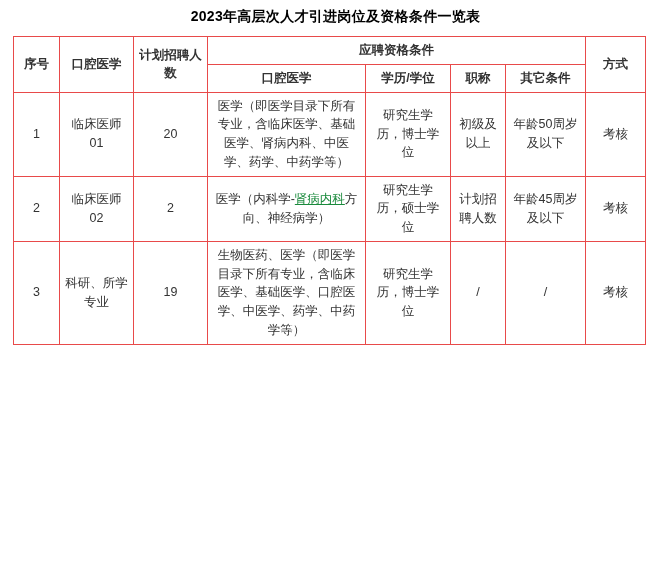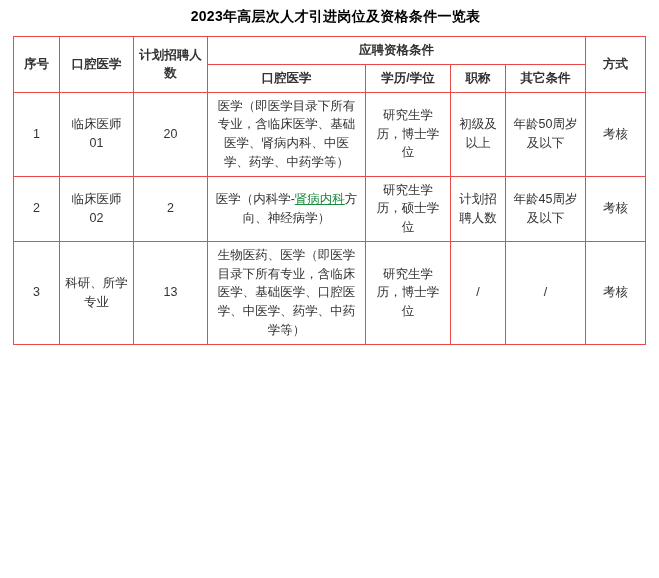--- a/index.html
+++ b/index.html
@@ -120,21 +120,21 @@
         <td class="cell">2</td>
         <td class="cell major"><span>医学（内科学-</span><span class="link">肾病内科</span><span>方向、神经病学）</span></td>
         <td class="cell">研究生学历，硕士学位</td>
         <td class="cell">计划招聘人数</td>
         <td class="cell">年龄45周岁及以下</td>
         <td class="cell">考核</td>
       </tr>
       <tr>
         <td class="cell">3</td>
         <td class="cell">科研、所学专业</td>
-        <td class="cell">13</td>
+        <td class="cell">19</td>
         <td class="cell major"><span>生物医药、医学（即医学目录下所有专业，含临床医学、基础医学、口腔医学、中医学、药学、中药学等）</span><span class="link"></span><span></span></td>
         <td class="cell">研究生学历，博士学位</td>
         <td class="cell">/</td>
         <td class="cell">/</td>
         <td class="cell">考核</td>
       </tr>
     </tbody>
   </table>
 
 </div>

